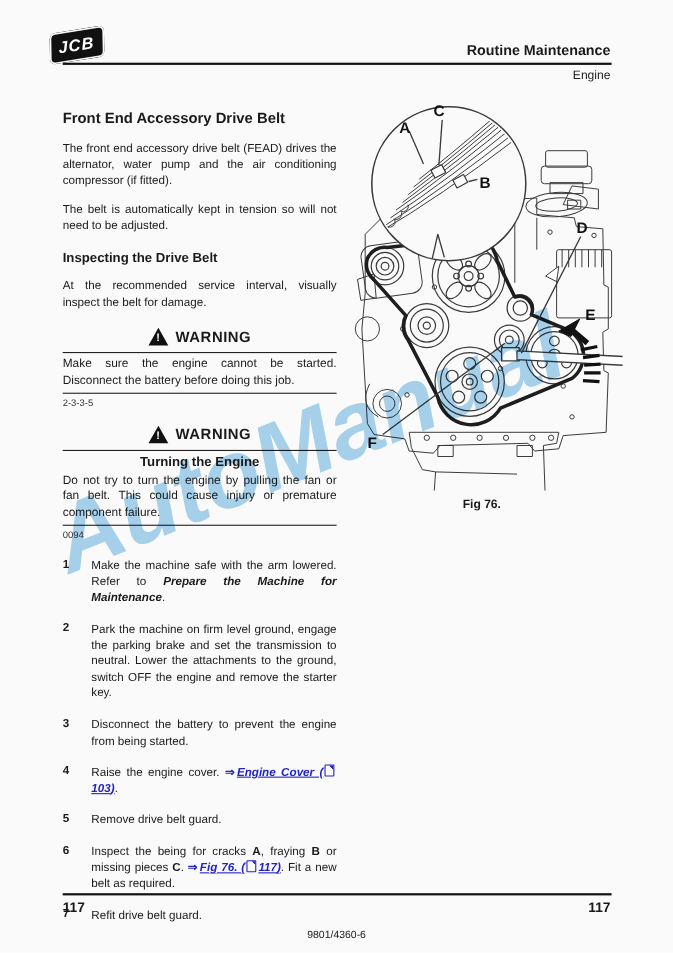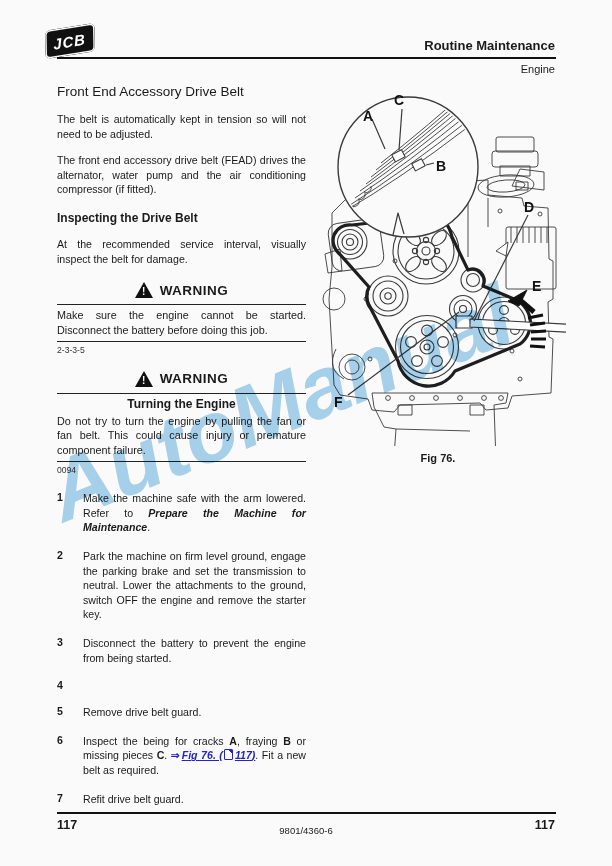--- a/index.html
+++ b/index.html
@@ -5,21 +5,21 @@
   html,body{margin:0;padding:0;}
   .page{position:relative;width:612px;height:866px;background:#fafafa;font-family:"Liberation Sans",sans-serif;color:#1a1a1a;overflow:hidden;}
   
   .logo{position:absolute;left:45px;top:27px;width:50px;height:28px;background:#111;border-radius:5px;transform:rotate(-9deg) skewX(-8deg);display:flex;align-items:center;justify-content:center;box-shadow:0 0 0 1.5px #fafafa inset;}
   .logo span{color:#fff;font-weight:bold;font-style:italic;font-size:15px;letter-spacing:1px;transform:skewX(4deg);}
   .hdr-section{position:absolute;right:57px;top:38px;font-size:13px;font-weight:bold;}
   .hdr-rule{position:absolute;left:57px;right:56px;top:57px;height:2px;background:#111;}
   .hdr-sub{position:absolute;right:57px;top:63px;font-size:11px;}
   
   .leftcol{position:absolute;left:57px;top:84px;width:249px;}
-  .h1{font-size:13.5px;font-weight:normal;margin:0 0 13px 0;}
+  .h1{font-size:13.5px;font-weight:bold;margin:16px 0 13px 0;}
   .body-p{font-size:10.6px;line-height:14.6px;text-align:justify;margin:0 0 12px 0;}
   .h2{font-size:12px;font-weight:bold;margin:14px 0 12px 0;}
   
   .warn{margin:16px 0 10px 0;}
   .warn-head{display:flex;align-items:center;justify-content:center;gap:7px;margin-bottom:6px;}
   .warn-head .tri{width:0;height:0;border-left:9px solid transparent;border-right:9px solid transparent;border-bottom:16px solid #111;position:relative;}
   .warn-head .tri i{position:absolute;left:-1.6px;top:4px;font-style:normal;color:#fff;font-size:10px;font-weight:bold;}
   .warn-head .wlabel{font-size:13.5px;font-weight:bold;letter-spacing:.5px;}
   .warn-rule{border-top:1.3px solid #222;margin:3px 0;}
   .warn-title{font-size:12px;font-weight:bold;text-align:center;margin:3px 0 0 0;}
@@ -34,41 +34,41 @@
   .bi{font-weight:bold;font-style:italic;}
   .xlink{color:#2323c8;font-weight:bold;font-style:italic;text-decoration:underline;cursor:pointer;}
   .xarrow{color:#2323c8;font-weight:bold;font-style:normal;text-decoration:none;margin-right:2px;}
   .page-icon{display:inline-block;width:7px;height:9px;border:1.2px solid #2323c8;border-radius:1px;margin:0 2px -1px 1px;background:linear-gradient(225deg,#2323c8 2.5px,#fafafa 0);}
   
   .figure{position:absolute;left:310px;top:84px;width:256px;}
   .fig-caption{font-size:11px;font-weight:bold;text-align:center;margin-top:2px;}
   
   .footer-rule{position:absolute;left:57px;right:56px;top:812px;height:1.8px;background:#111;}
   .foot-l{position:absolute;left:57px;top:818px;font-size:12.5px;font-weight:bold;}
-  .foot-c{position:absolute;left:0;right:0;top:825px;text-align:center;font-size:9.5px;}
+  .foot-c{position:absolute;left:0;right:0;top:845px;text-align:center;font-size:9.5px;}
   .foot-r{position:absolute;right:57px;top:818px;font-size:12.5px;font-weight:bold;}
   
   .watermark{position:absolute;left:52px;top:452px;font-size:86px;line-height:1;font-weight:bold;font-style:italic;color:#a9d4ef;transform:rotate(-22deg);transform-origin:0 50%;mix-blend-mode:multiply;pointer-events:none;white-space:nowrap;z-index:50;}
 </style>
 </head>
 <body>
 
 <div class="page">
 
   <div class="logo">
       <span>JCB</span>
     </div>
   <div class="hdr-section">Routine Maintenance</div>
   <div class="hdr-rule"></div>
   <div class="hdr-sub">Engine</div>
 
   <div class="leftcol">
     <div class="h1">Front End Accessory Drive Belt</div>
+    <p class="body-p">The front end accessory drive belt (FEAD) drives the alternator, water pump and the air conditioning compressor (if fitted).</p>
     <p class="body-p">The belt is automatically kept in tension so will not need to be adjusted.</p>
-    <p class="body-p">The front end accessory drive belt (FEAD) drives the alternator, water pump and the air conditioning compressor (if fitted).</p>
     <div class="h2">Inspecting the Drive Belt</div>
     <p class="body-p">At the recommended service interval, visually inspect the belt for damage.</p>
 
     <div class="warn">
       <div class="warn-head">
         <span class="tri">
             <i>!</i>
           </span>
         <span class="wlabel">WARNING</span>
       </div>
@@ -100,20 +100,21 @@
       <div class="step">
         <span class="num">2</span>
         <span class="txt">Park the machine on firm level ground, engage the parking brake and set the transmission to neutral. Lower the attachments to the ground, switch OFF the engine and remove the starter key.</span>
       </div>
       <div class="step">
         <span class="num">3</span>
         <span class="txt">Disconnect the battery to prevent the engine from being started.</span>
       </div>
       <div class="step">
         <span class="num">4</span>
+        <span class="txt"><span>Raise the engine cover. </span><span class="xarrow">⇒</span><span class="xlink"><span>Engine Cover (</span><span class="page-icon"></span><span>103</span><span>)</span></span><span>.</span></span>
       </div>
       <div class="step">
         <span class="num">5</span>
         <span class="txt">Remove drive belt guard.</span>
       </div>
       <div class="step">
         <span class="num">6</span>
         <span class="txt"><span>Inspect the being for cracks </span><span class="b">A</span><span>, fraying </span><span class="b">B</span><span> or missing pieces </span><span class="b">C</span><span>. </span><span class="xarrow">⇒</span><span class="xlink"><span>Fig 76. (</span><span class="page-icon"></span><span>117</span><span>)</span></span><span>. Fit a new belt as required.</span></span>
       </div>
       <div class="step">

